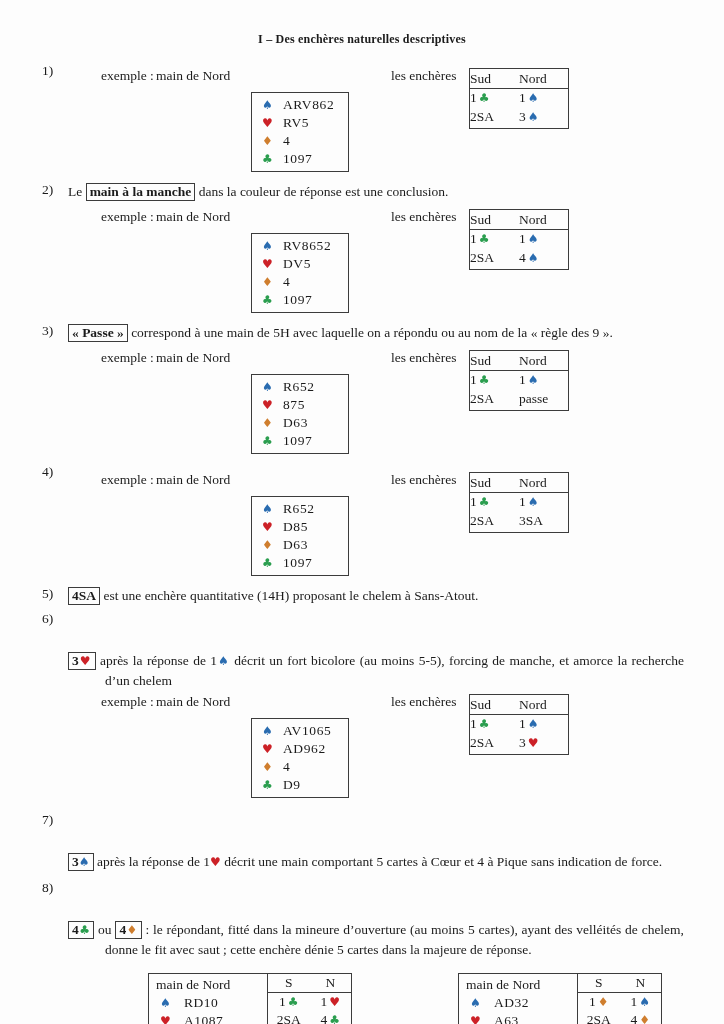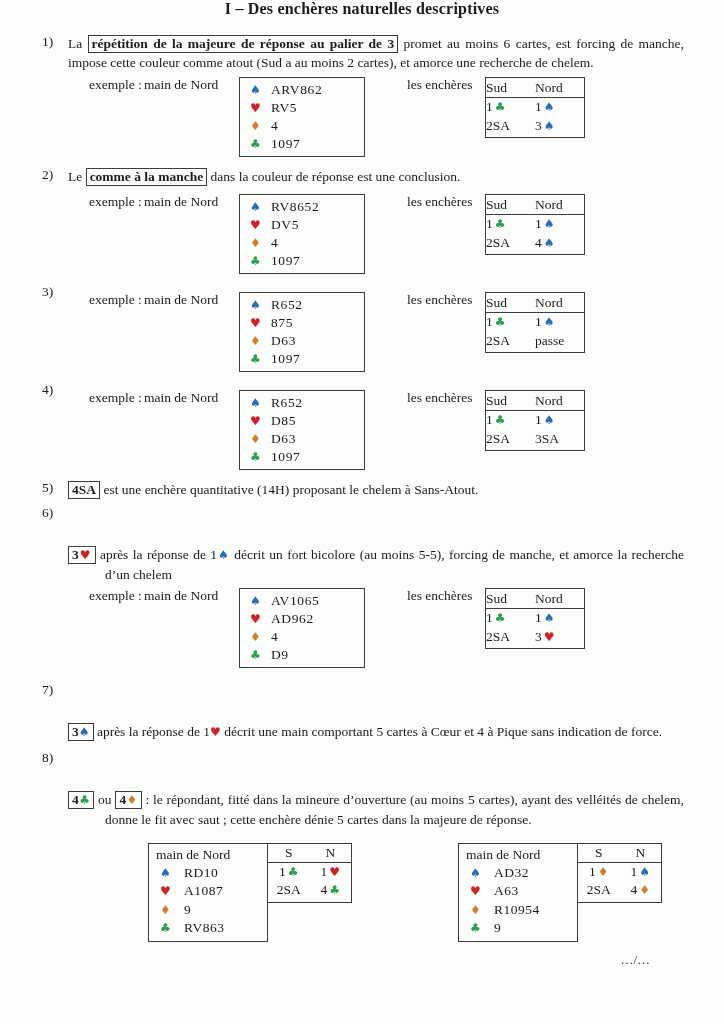--- a/index.html
+++ b/index.html
@@ -7,23 +7,24 @@
   .page {
     position:relative;
     width:724px; height:1024px;
     background:#fdfdfd;
     font-family:"Liberation Serif", serif;
     font-size:13.5px;
     color:#1b1b1b;
     overflow:hidden;
   }
   .title {
+    padding-top:32px;
     text-align:center;
     font-weight:bold;
-    font-size:16px;
+    font-size:12px;
     letter-spacing:0.2px;
   }
   .items { margin-top:16px; }
   .item { display:flex; margin:0 40px 8px 42px; }
   .inum { width:26px; flex:none; }
   .ibody { flex:1; min-width:0; }
   .ptext { text-align:justify; line-height:19px; }
   .boxed {
     font-weight:bold;
     border:1px solid #3c3c3c;
@@ -31,26 +32,27 @@
   }
   .hang { padding-left:37px; text-indent:-37px;margin-top:40px; }
   
   .s-spade  { color:#2a6cb0; }
   .s-heart  { color:#cc2127; }
   .s-diamond{ color:#cf7e2e; }
   .s-club   { color:#2b9e4f; }
   .suit { font-family:"DejaVu Sans", sans-serif; font-size:12px; }
   
   .exrow { display:flex; align-items:flex-start; margin-top:5px; margin-bottom:2px; }
-  .lex { flex:none; width:55px; margin-left:21px; }
+  .lex { flex:none; width:55px; margin-left:33px; }
   .lmn { flex:none; width:95px; }
   .handbox {
-    flex:none; width:126px;
+    flex:none; width:98px;
     border:1px solid #3c3c3c;
     padding:3px 12px 3px 10px;
+    margin-top:24px;
   }
   .hrow { line-height:18px; white-space:nowrap; }
   .hrow .suit { display:inline-block; width:21px; }
   .hrow .val { letter-spacing:0.6px; }
   .lenc { flex:none; width:78px; margin-left:42px; }
   .bidbox {
     flex:none; width:100px;
     border:1px solid #3c3c3c;
     text-align:left;
     padding-bottom:2px;
@@ -93,21 +95,20 @@
 
 <div class="page">
 
   <div class="title">I – Des enchères naturelles descriptives</div>
 
   <div class="items">
 
     <div class="item">
       <span class="inum">1)</span>
       <div class="ibody">
-        <div class="ptext"><span>La </span><span class="boxed">répétition de la majeure de réponse au palier de 3</span><span> promet au moins 6 cartes, est forcing de manche, impose cette couleur comme atout (Sud a au moins 2 cartes), et amorce une recherche de chelem.</span></div>
         <div class="exrow">
           <span class="lex">exemple :</span>
           <span class="lmn">main de Nord</span>
           <div class="handbox">
             <div class="hrow"><span class="suit s-spade">♠</span><span class="val">ARV862</span></div>
             <div class="hrow"><span class="suit s-heart">♥</span><span class="val">RV5</span></div>
             <div class="hrow"><span class="suit s-diamond">♦</span><span class="val">4</span></div>
             <div class="hrow"><span class="suit s-club">♣</span><span class="val">1097</span></div>
           </div>
           <span class="lenc">les enchères</span>
@@ -125,21 +126,21 @@
               <span class="bcell"><span>3</span><span class="suit s-spade">♠</span></span>
             </div>
           </div>
         </div>
       </div>
     </div>
 
     <div class="item">
       <span class="inum">2)</span>
       <div class="ibody">
-        <div class="ptext"><span>Le </span><span class="boxed">comme à la manche</span><span> dans la couleur de réponse est une conclusion.</span></div>
+        <div class="ptext"><span>Le </span><span class="boxed">main à la manche</span><span> dans la couleur de réponse est une conclusion.</span></div>
         <div class="exrow" style="margin-top:8px;">
           <span class="lex">exemple :</span>
           <span class="lmn">main de Nord</span>
           <div class="handbox">
             <div class="hrow"><span class="suit s-spade">♠</span><span class="val">RV8652</span></div>
             <div class="hrow"><span class="suit s-heart">♥</span><span class="val">DV5</span></div>
             <div class="hrow"><span class="suit s-diamond">♦</span><span class="val">4</span></div>
             <div class="hrow"><span class="suit s-club">♣</span><span class="val">1097</span></div>
           </div>
           <span class="lenc">les enchères</span>
@@ -157,20 +158,21 @@
               <span class="bcell"><span>4</span><span class="suit s-spade">♠</span></span>
             </div>
           </div>
         </div>
       </div>
     </div>
 
     <div class="item">
       <span class="inum">3)</span>
       <div class="ibody">
+        <div class="ptext"><span class="boxed">« Passe »</span><span> correspond à une main de 5H avec laquelle on a répondu  ou  au nom de la « règle des 9 ».</span></div>
         <div class="exrow" style="margin-top:8px;">
           <span class="lex">exemple :</span>
           <span class="lmn">main de Nord</span>
           <div class="handbox">
             <div class="hrow"><span class="suit s-spade">♠</span><span class="val">R652</span></div>
             <div class="hrow"><span class="suit s-heart">♥</span><span class="val">875</span></div>
             <div class="hrow"><span class="suit s-diamond">♦</span><span class="val">D63</span></div>
             <div class="hrow"><span class="suit s-club">♣</span><span class="val">1097</span></div>
           </div>
           <span class="lenc">les enchères</span>

